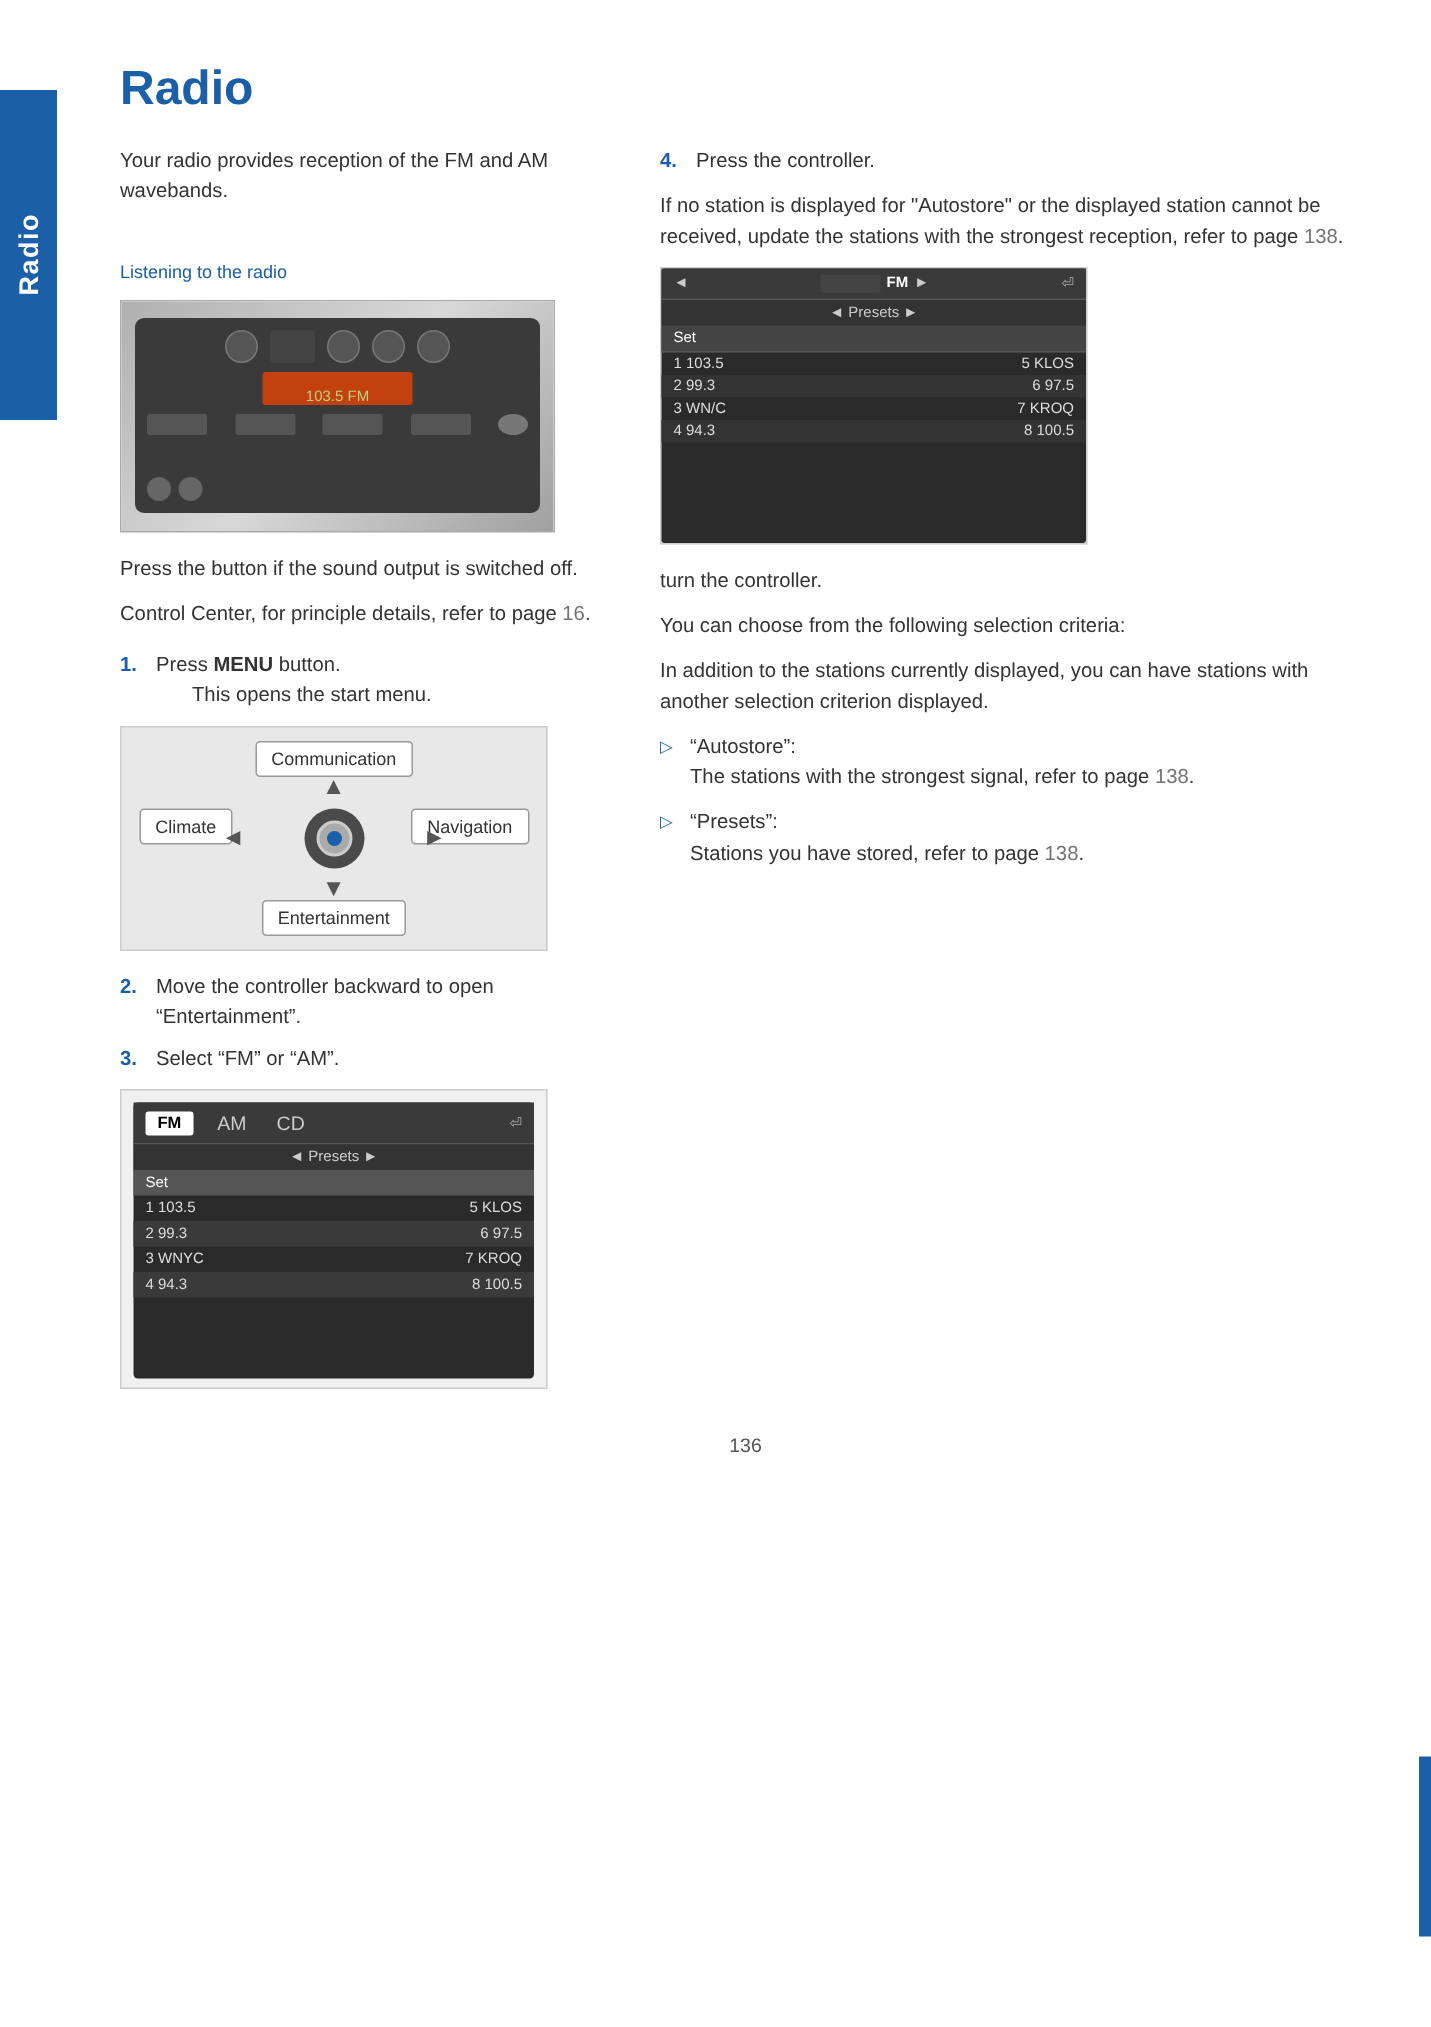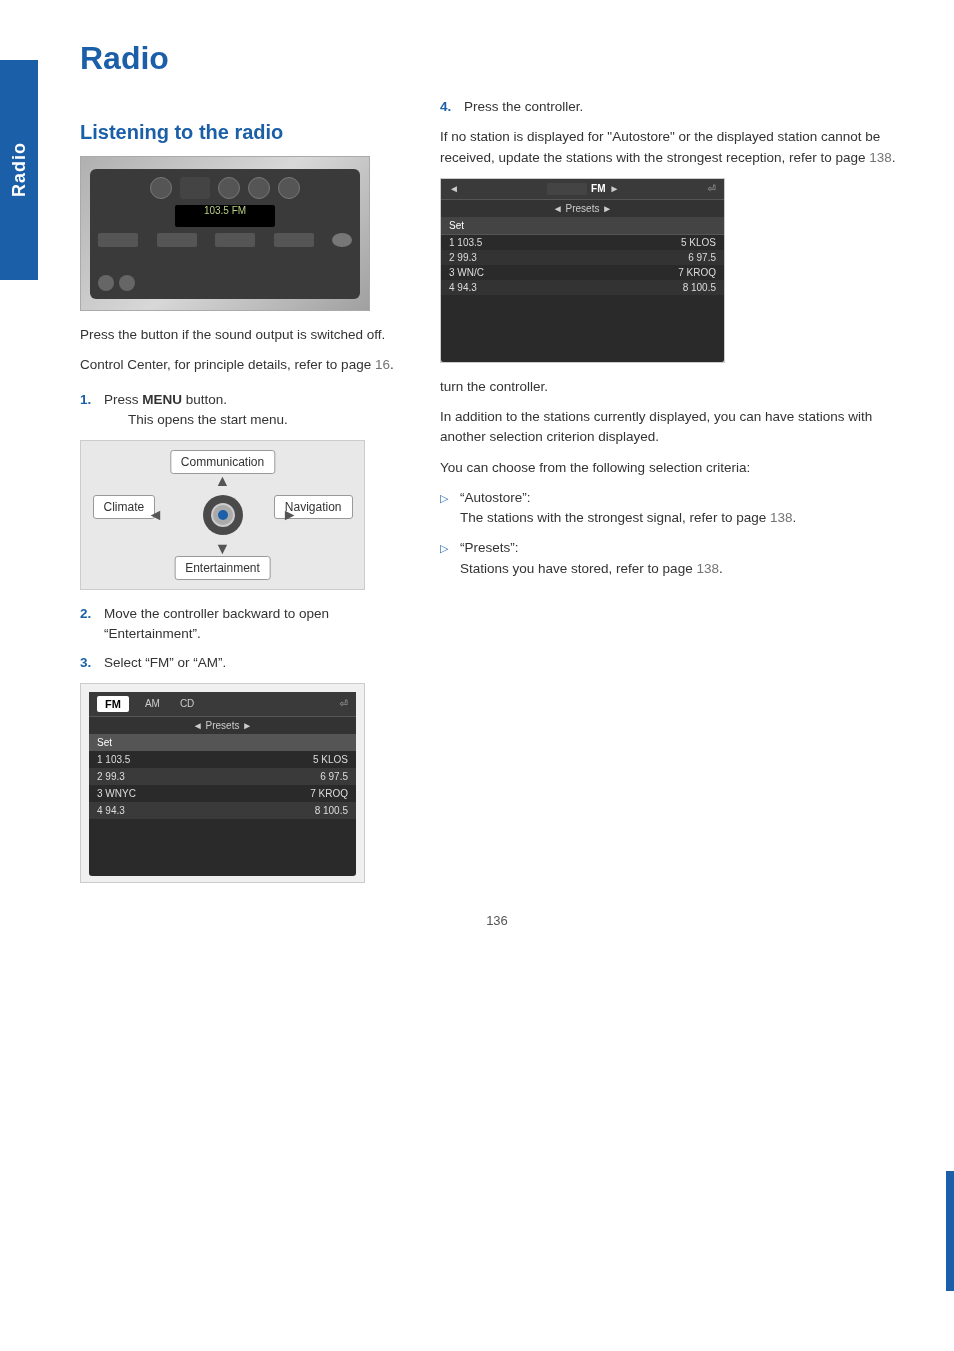--- a/index.html
+++ b/index.html
@@ -52,24 +52,24 @@
     
     .body-text {
       font-size: 13.5px;
       line-height: 1.5;
       color: #333;
       margin-bottom: 10px;
     }
 
     
     .section-heading {
-      font-size: 20px;
-      font-weight: bold;
+      font-size: 12px;
+      font-weight: normal;
       color: #1a5fa8;
-      margin-top: 24px;
+      margin-top: 36px;
       margin-bottom: 12px;
     }
 
     
     .two-col {
       display: flex;
       gap: 30px;
     }
     .col-left {
       width: 330px;
@@ -227,21 +227,21 @@
     .fm-tab {
       background: white;
       color: black;
       padding: 2px 8px;
       border-radius: 2px;
       font-size: 11px;
       font-weight: bold;
     }
     .am-tab, .cd-tab {
       color: #ccc;
-      font-size: 10px;
+      font-size: 13px;
       padding: 2px 4px;
     }
     .fm-am-subheader {
       background: #333;
       padding: 3px 8px;
       text-align: center;
       font-size: 10px;
       color: #ccc;
       display: flex;
       justify-content: center;
@@ -375,35 +375,36 @@
 </div>
 
 <div class="main-content">
 
   <h1 class="page-title">Radio</h1>
 
   <div class="two-col">
 
     <div class="col-left">
 
+      <p class="body-text">Your radio provides reception of the FM and AM wavebands.</p>
 
       <h2 class="section-heading">Listening to the radio</h2>
 
       <div class="radio-image">
         <div class="radio-image-inner">
 
           <div style="width:270px;height:130px;background:#3a3a3a;border-radius:6px;padding:8px;position:relative;">
             <div style="display:flex;gap:8px;justify-content:center;margin-bottom:6px;">
               <div style="width:22px;height:22px;background:#555;border-radius:50%;border:1px solid #777;"></div>
               <div style="width:30px;height:22px;background:#444;border-radius:3px;"></div>
               <div style="width:22px;height:22px;background:#555;border-radius:50%;border:1px solid #777;"></div>
               <div style="width:22px;height:22px;background:#555;border-radius:50%;border:1px solid #777;"></div>
               <div style="width:22px;height:22px;background:#555;border-radius:50%;border:1px solid #777;"></div>
             </div>
-            <div style="background:#000000;height:22px;width:100px;margin:0 auto 6px;border-radius:2px;display:flex;align-items:flex-start;justify-content:center;">
+            <div style="background:#c2410c;height:22px;width:100px;margin:0 auto 6px;border-radius:2px;display:flex;align-items:flex-end;justify-content:center;">
               <span style="color:#b8d080;font-size:10px;">103.5 FM</span>
             </div>
             <div style="display:flex;gap:5px;justify-content:space-between;">
               <div style="width:40px;height:14px;background:#555;border-radius:2px;"></div>
               <div style="width:40px;height:14px;background:#555;border-radius:2px;"></div>
               <div style="width:40px;height:14px;background:#555;border-radius:2px;"></div>
               <div style="width:40px;height:14px;background:#555;border-radius:2px;"></div>
               <div style="width:20px;height:14px;background:#777;border-radius:50%;"></div>
             </div>
             <div style="position:absolute;left:8px;bottom:8px;display:flex;gap:5px;">
@@ -547,22 +548,22 @@
             <span>7 KROQ</span>
           </div>
           <div class="station-data-row" style="background:#333;">
             <span>4 94.3</span>
             <span>8 100.5</span>
           </div>
         </div>
       </div>
 
       <p class="body-text">turn the controller.</p>
+      <p class="body-text">You can choose from the following selection criteria:</p>
       <p class="body-text">In addition to the stations currently displayed, you can have stations with another selection criterion displayed.</p>
-      <p class="body-text">You can choose from the following selection criteria:</p>
 
       <ul class="bullet-list">
         <li>
           <span class="bullet-arrow">▷</span>
           <span>
             <span>“Autostore”:</span><br>
             The stations with the strongest signal, refer to page <a class="link-blue">138</a>.
           </span>
         </li>
         <li>

